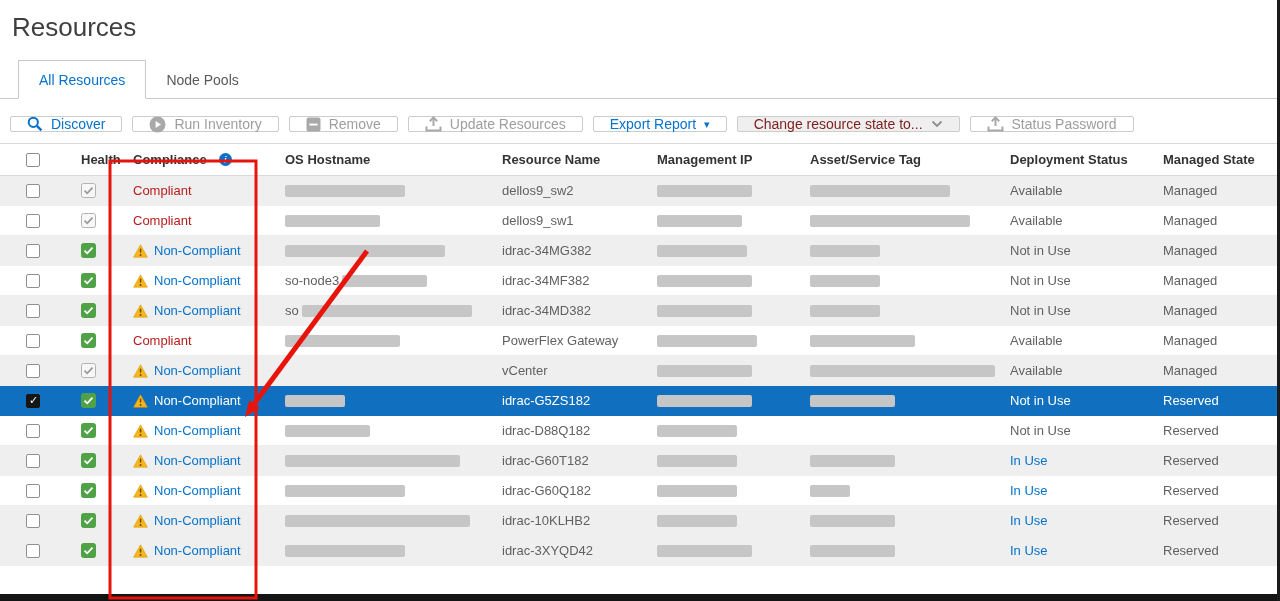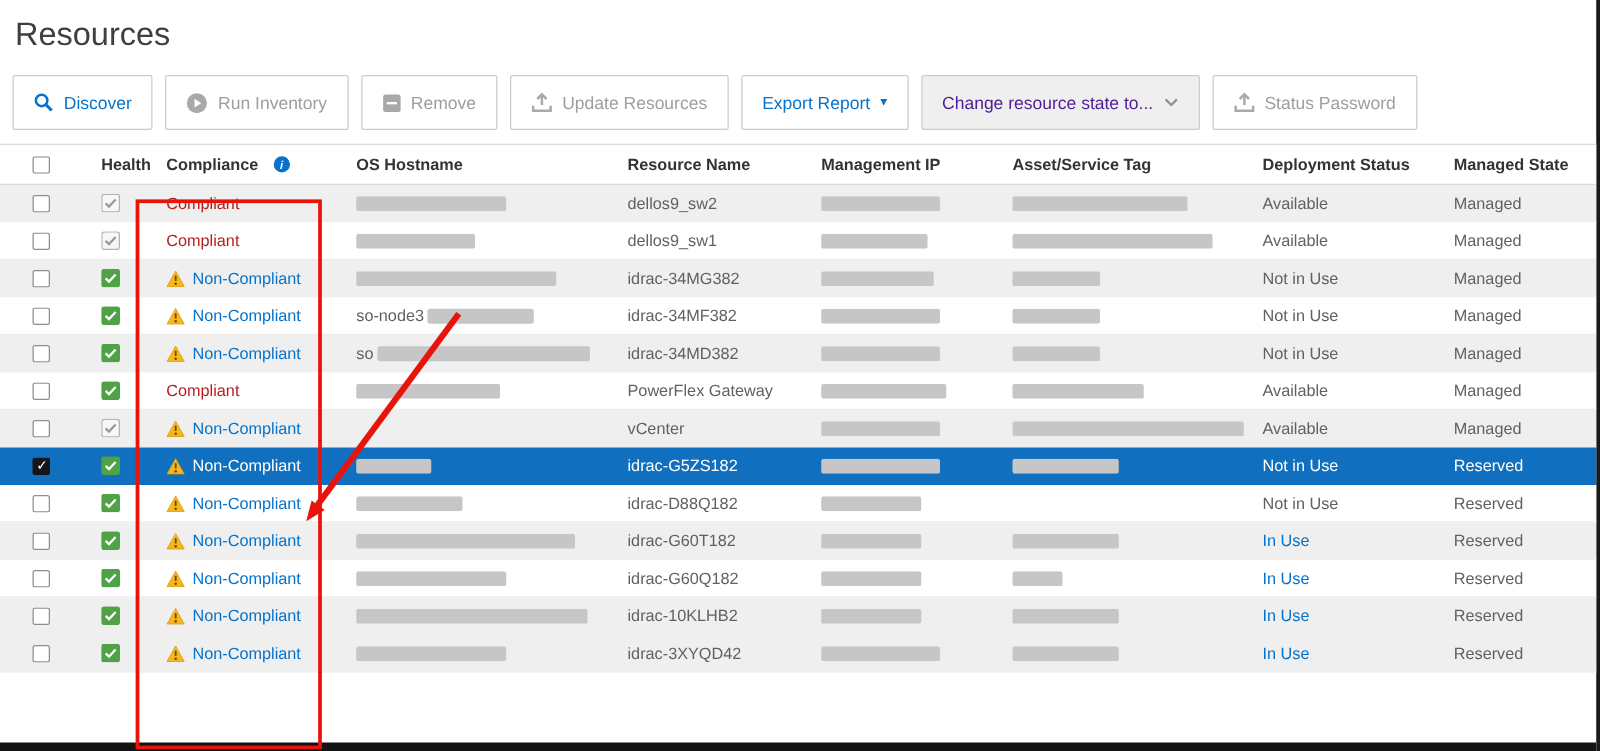--- a/index.html
+++ b/index.html
@@ -44,39 +44,39 @@
     margin-bottom: -1px;
   }
   
   .toolbar {
     display: flex;
     align-items: center;
     gap: 10px;
     padding: 17px 0 11px 10px;
   }
   .btn {
-    height: 44px;
+    height: 16px;
     border: 1px solid #cccccc;
     background: #fff;
     border-radius: 2px;
     display: inline-flex;
     align-items: center;
     gap: 8px;
     padding: 0 16px;
     font-size: 14px;
     color: #9e9e9e;
     cursor: pointer;
     white-space: nowrap;
   }
   .btn.blue { color: #0672cb; }
   .btn.select {
     background: #efefef;
     min-width: 222px;
     justify-content: space-between;
-    color: #4c1d95;
+    color: #7f1d1d;
   }
   .caret { font-size: 11px; line-height: 1; }
   
   .table { width: 1280px; font-size: 13px; }
   .thead, .trow {
     display: grid;
     grid-template-columns: 75px 53px 152px 220px 153px 130px 222px 155px 120px;
     align-items: center;
   }
   .thead {
@@ -140,20 +140,24 @@
   }
   .icon { display: inline-flex; align-items: center; }
 </style>
 </head>
 <body>
 
 <div class="app">
 
   <div class="page-title">Resources</div>
 
+  <div class="tabs">
+    <div class="tab active">All Resources</div>
+    <div class="tab">Node Pools</div>
+  </div>
 
   <div class="toolbar">
     <button class="btn blue">
       <span class="icon">
           <svg width="16" height="16" viewBox="0 0 16 16">
             <circle cx="6.3" cy="6.3" r="4.6" fill="none" stroke="#0672cb" stroke-width="2"></circle>
             <line x1="9.9" y1="9.9" x2="14.4" y2="14.4" stroke="#0672cb" stroke-width="2.4"></line>
           </svg>
         </span>
       <span>Discover</span>

